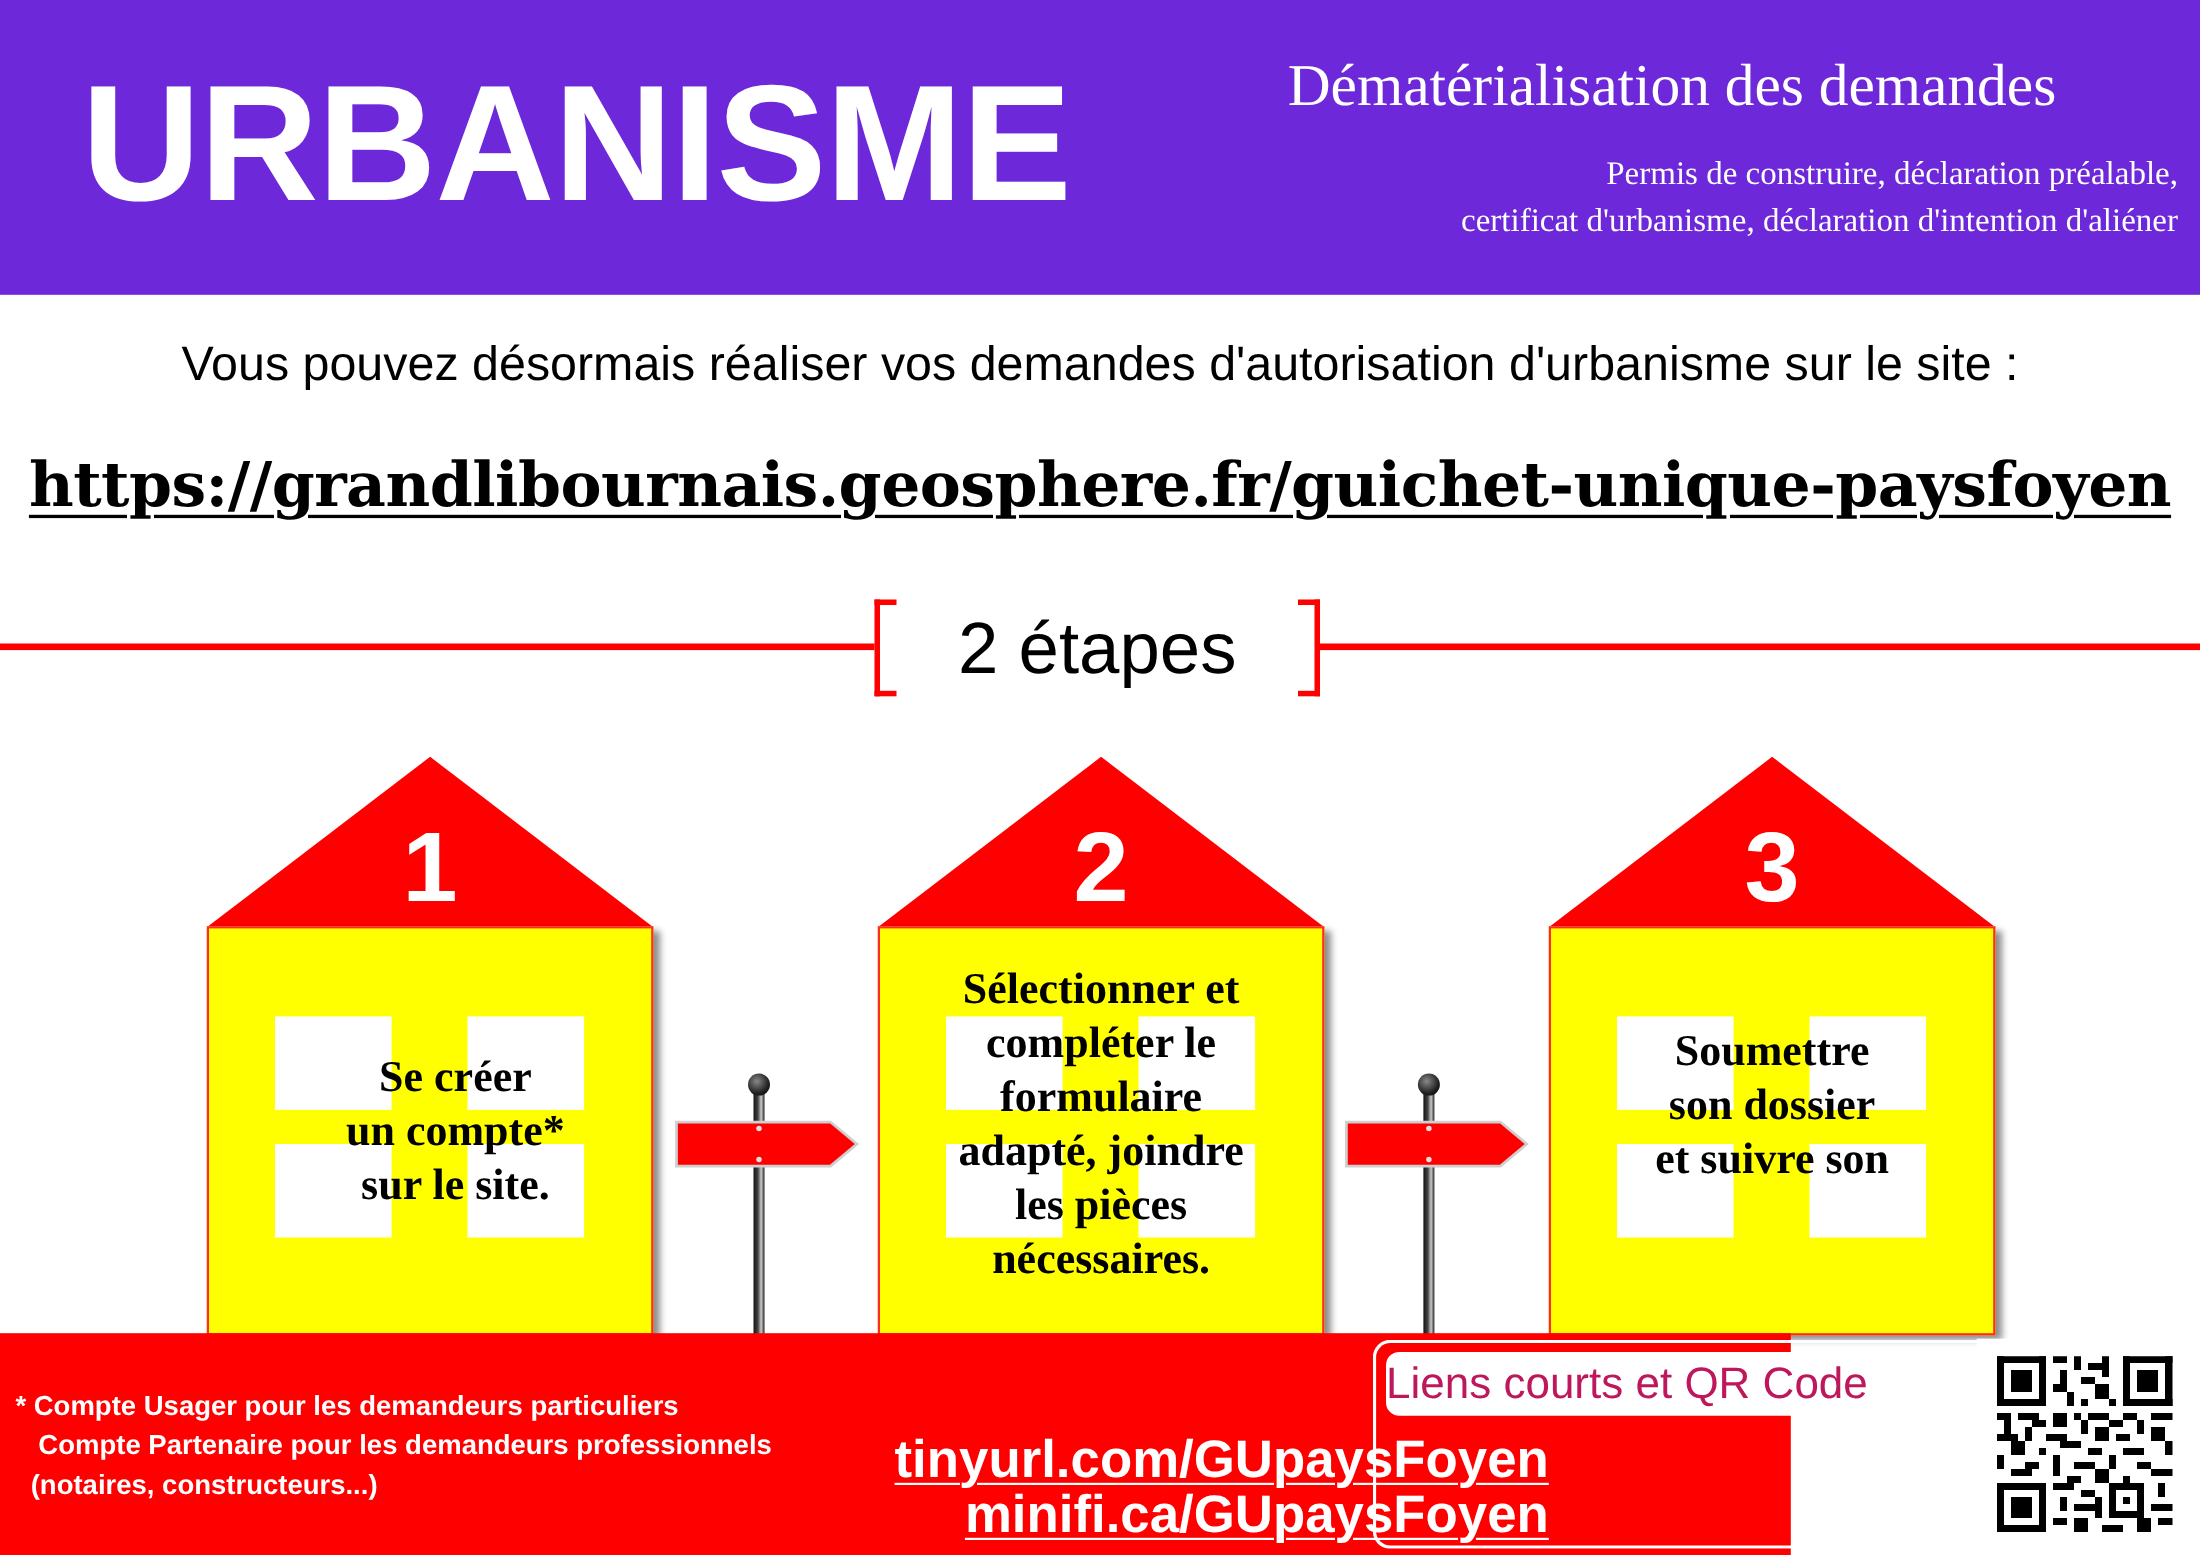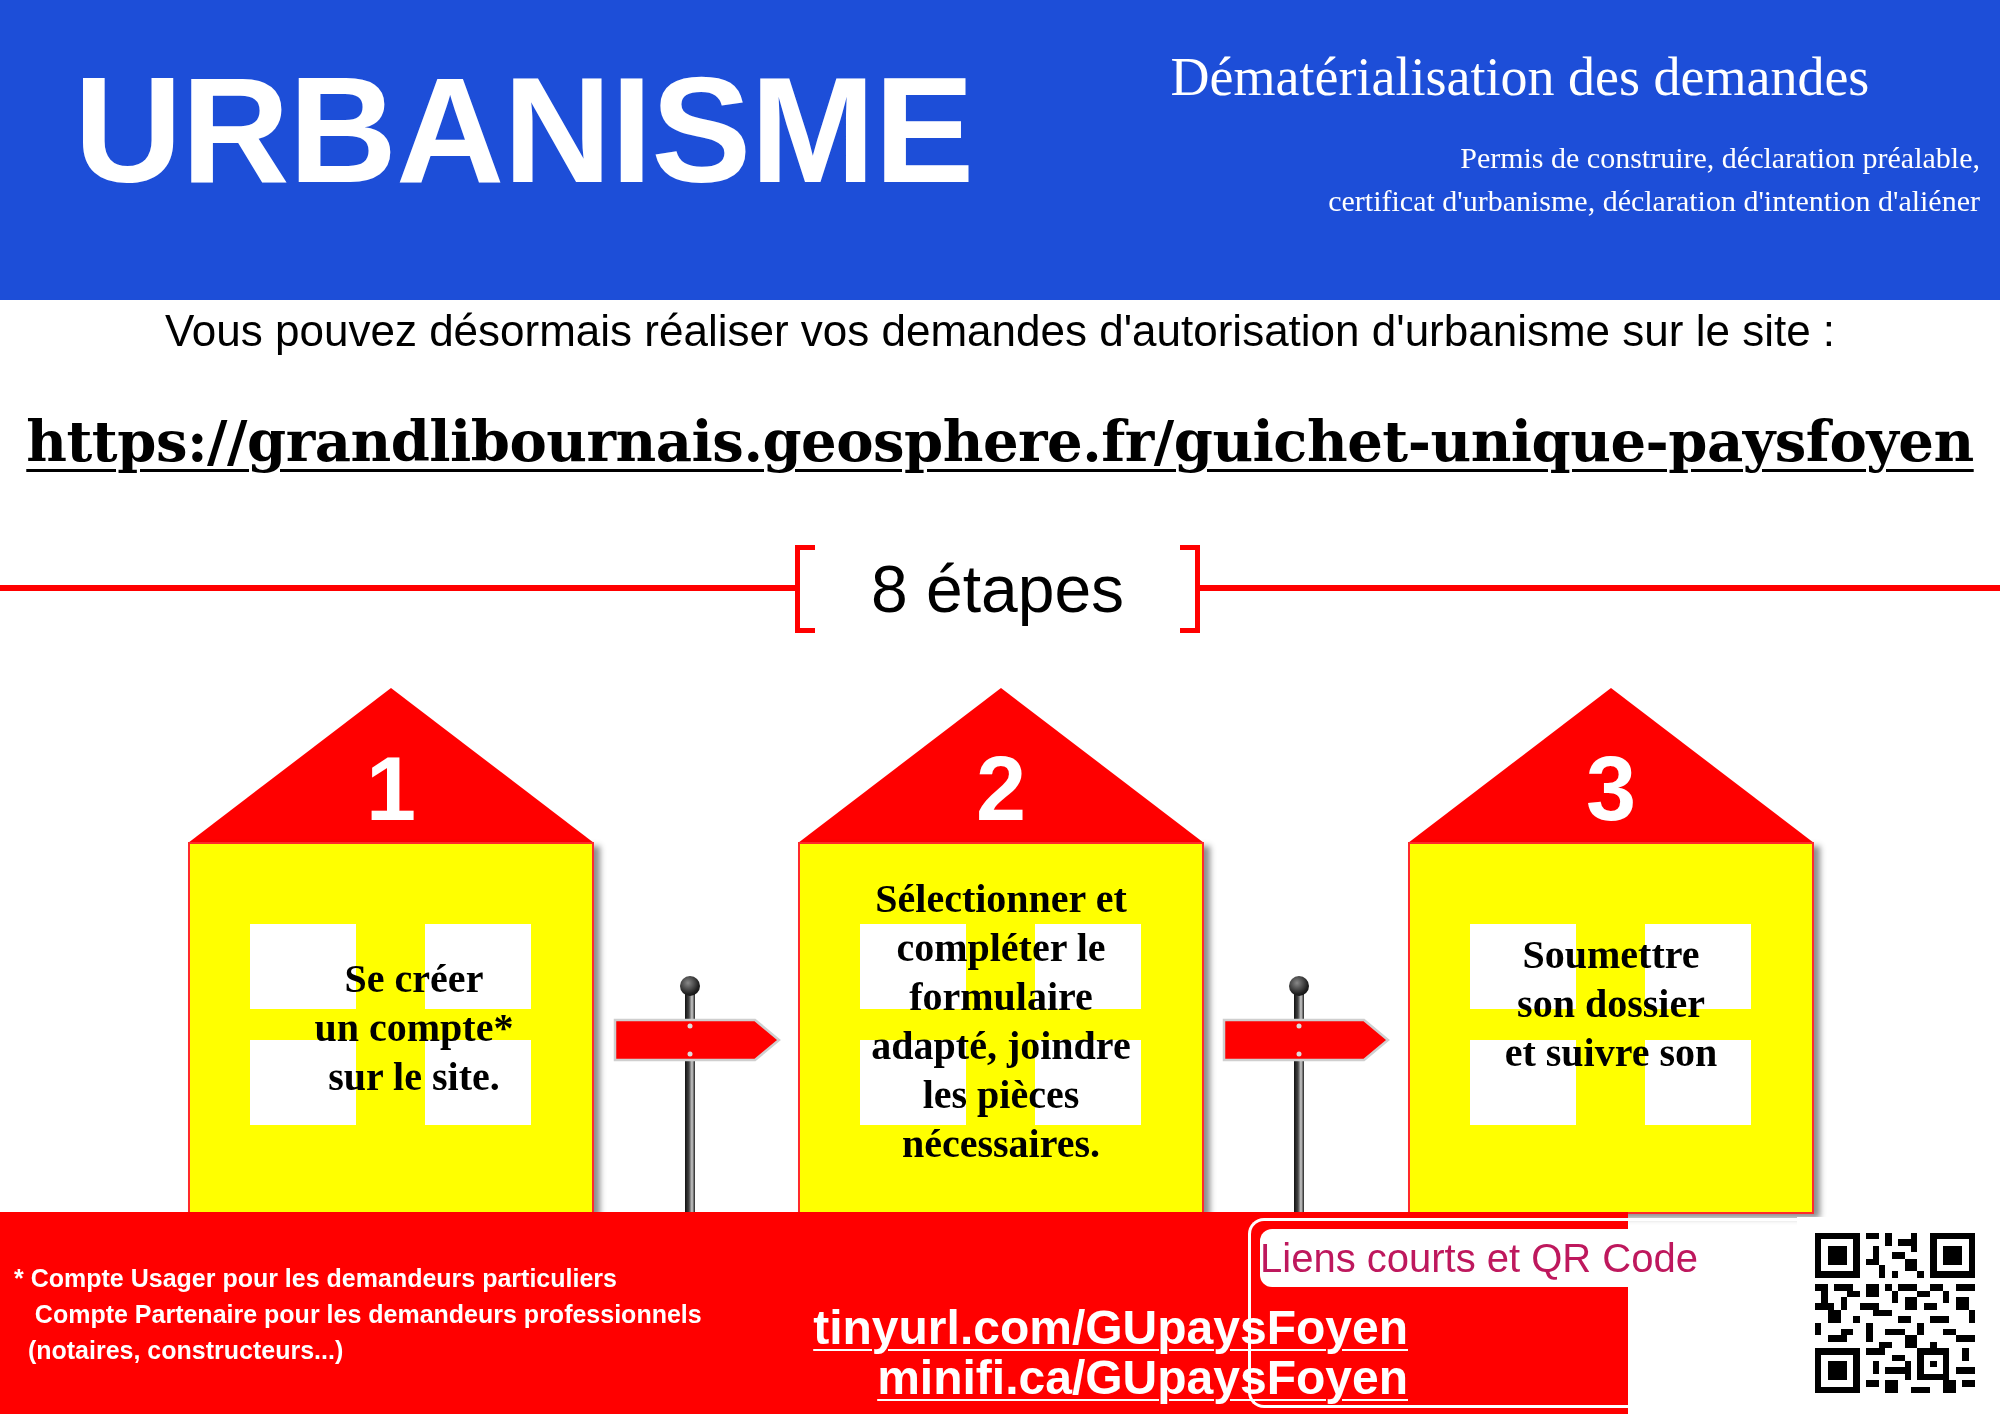--- a/index.html
+++ b/index.html
@@ -1,19 +1,19 @@
 <!DOCTYPE html>
 <html><head>
 <meta charset="utf-8">
 <style>
   * { margin:0; padding:0; box-sizing:border-box; }
   html, body { width:2000px; height:1414px; overflow:hidden; background:#ffffff; }
   body { position:relative; font-family:"Liberation Sans", sans-serif; }
 
-  .header { position:absolute; left:0; top:0; width:2000px; height:300px; background:#1d4ed8; }
+  .header { position:absolute; left:0; top:0; width:2000px; height:268px; background:#6d28d9; }
   .title { position:absolute; left:74px; top:40px; font-size:150px; font-weight:bold; color:#fff; letter-spacing:-1px; line-height:1.2; font-family:"Liberation Sans", sans-serif; }
   .subtitle { position:absolute; left:1100px; top:46px; width:840px; text-align:center; font-size:54px; color:#fff; font-family:Liberation Serif, serif; }
   .subdesc { position:absolute; left:1140px; top:136px; width:840px; text-align:right; font-size:30px; line-height:43px; color:#fff; font-family:Liberation Serif, serif; }
 
   .intro { position:absolute; left:0; top:306px; width:2000px; text-align:center; font-size:44px; color:#000; font-family:"Liberation Sans", sans-serif; }
   .url { position:absolute; left:0; top:408; width:2000px; text-align:center; font-size:56px; font-weight:bold; color:#000; text-decoration:underline; text-decoration-thickness:3px; text-underline-offset:8px; font-family:"DejaVu Serif", serif; letter-spacing:-0.5px; }
 
   .steps-line { position:absolute; left:0; top:585px; width:2000px; height:6px; background:#ff0000; }
   .steps-label-wrap { position:absolute; left:795px; top:545px; width:405px; height:88px; background:#fff; }
   .bracket { position:absolute; top:0; width:20px; height:88px; border:5px solid #ff0000; }
@@ -53,21 +53,21 @@
   </div>
 </div>
 
 <div class="intro">Vous pouvez désormais réaliser vos demandes d'autorisation d'urbanisme sur le site :</div>
 <a class="url" style="top:408px;">https://grandlibournais.geosphere.fr/guichet-unique-paysfoyen</a>
 
 <div class="steps-line"></div>
 <div class="steps-label-wrap">
   <div class="bracket left"></div>
   <div class="bracket right"></div>
-  <div class="steps-label">8 étapes</div>
+  <div class="steps-label">2 étapes</div>
 </div>
 
 <div class="house" style="left:188px;">
   <div class="roof">
     <svg width="406" height="156" viewBox="0 0 406 156">
         <polygon points="203,0 406,155 0,155" fill="#ff0000"></polygon>
       </svg>
   </div>
   <div class="num">1</div>
   <div class="body">

